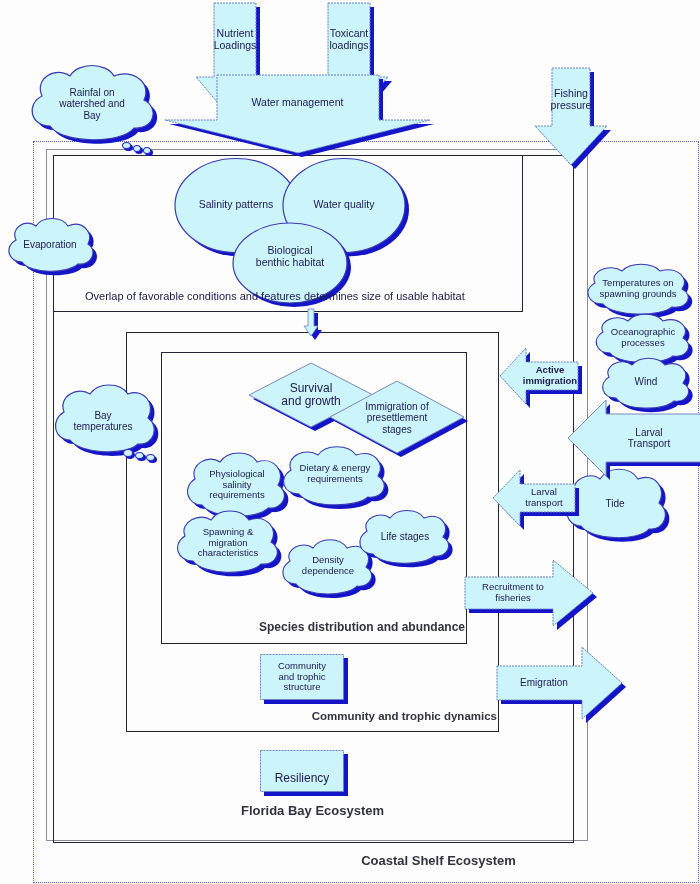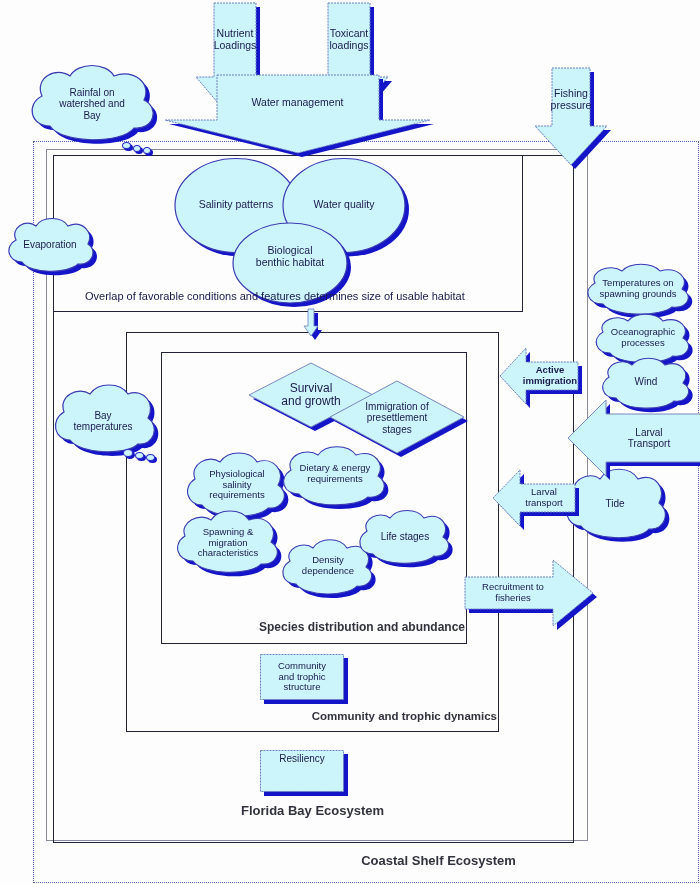--- a/index.html
+++ b/index.html
@@ -310,39 +310,48 @@
   <div class="shp" style="left:465px;top:560px;width:128px;height:66px;">
     <svg class="sh" viewBox="0 0 128 66">
         <polygon points="0,17 88,17 88,0 128,33 88,66 88,49 0,49" fill="#1414c8"></polygon>
       </svg>
     <svg class="fc" viewBox="0 0 128 66">
         <polygon points="0,17 88,17 88,0 128,33 88,66 88,49 0,49" fill="#ccf4fb" stroke="#6a7ec0" stroke-width="1" stroke-dasharray="2 1"></polygon>
       </svg>
     <div class="lbl" style="left:6px;top:18px;width:84px;height:30px;font-size:9.5px;">Recruitment to<br>fisheries</div>
   </div>
 
+  <div class="shp" style="left:497px;top:647px;width:125px;height:72px;">
+    <svg class="sh" viewBox="0 0 125 72">
+        <polygon points="0,19 85,19 85,0 125,36 85,72 85,53 0,53" fill="#1414c8"></polygon>
+      </svg>
+    <svg class="fc" viewBox="0 0 125 72">
+        <polygon points="0,19 85,19 85,0 125,36 85,72 85,53 0,53" fill="#ccf4fb" stroke="#6a7ec0" stroke-width="1" stroke-dasharray="2 1"></polygon>
+      </svg>
+    <div class="lbl" style="left:6px;top:26px;width:82px;height:20px;font-size:10px;">Emigration</div>
+  </div>
 
   <div class="shp" style="left:260px;top:654px;width:84px;height:46px;">
     <svg class="sh" viewBox="0 0 84 46">
         <rect x="0" y="0" width="84" height="46" fill="#1414c8"></rect>
       </svg>
     <svg class="fc" viewBox="0 0 84 46">
         <rect x="0.5" y="0.5" width="83" height="45" fill="#ccf4fb" stroke="#6a7ec0" stroke-width="1" stroke-dasharray="2 1"></rect>
       </svg>
     <div class="lbl" style="left:4px;top:6px;width:76px;height:34px;font-size:9.5px;">Community<br>and trophic<br>structure</div>
   </div>
 
   <div class="cap" style="left:126px;top:710px;width:371px;text-align:right;font-size:11.5px;">Community and trophic dynamics</div>
 
   <div class="shp" style="left:260px;top:750px;width:84px;height:42px;">
     <svg class="sh" viewBox="0 0 84 42">
         <rect x="0" y="0" width="84" height="42" fill="#1414c8"></rect>
       </svg>
     <svg class="fc" viewBox="0 0 84 42">
         <rect x="0.5" y="0.5" width="83" height="41" fill="#ccf4fb" stroke="#6a7ec0" stroke-width="1" stroke-dasharray="2 1"></rect>
       </svg>
-    <div class="lbl" style="left:4px;top:0;width:76px;height:18px;font-size:10px;">Resiliency</div>
+    <div class="lbl" style="left:4px;top:20px;width:76px;height:18px;font-size:12px;">Resiliency</div>
   </div>
 
   <div class="cap" style="left:53px;top:803px;width:519px;text-align:center;font-size:13px;">Florida Bay Ecosystem</div>
   <div class="cap" style="left:180px;top:853px;width:517px;text-align:center;font-size:13px;">Coastal Shelf Ecosystem</div>
 
 </div>
 
 </body></html>

